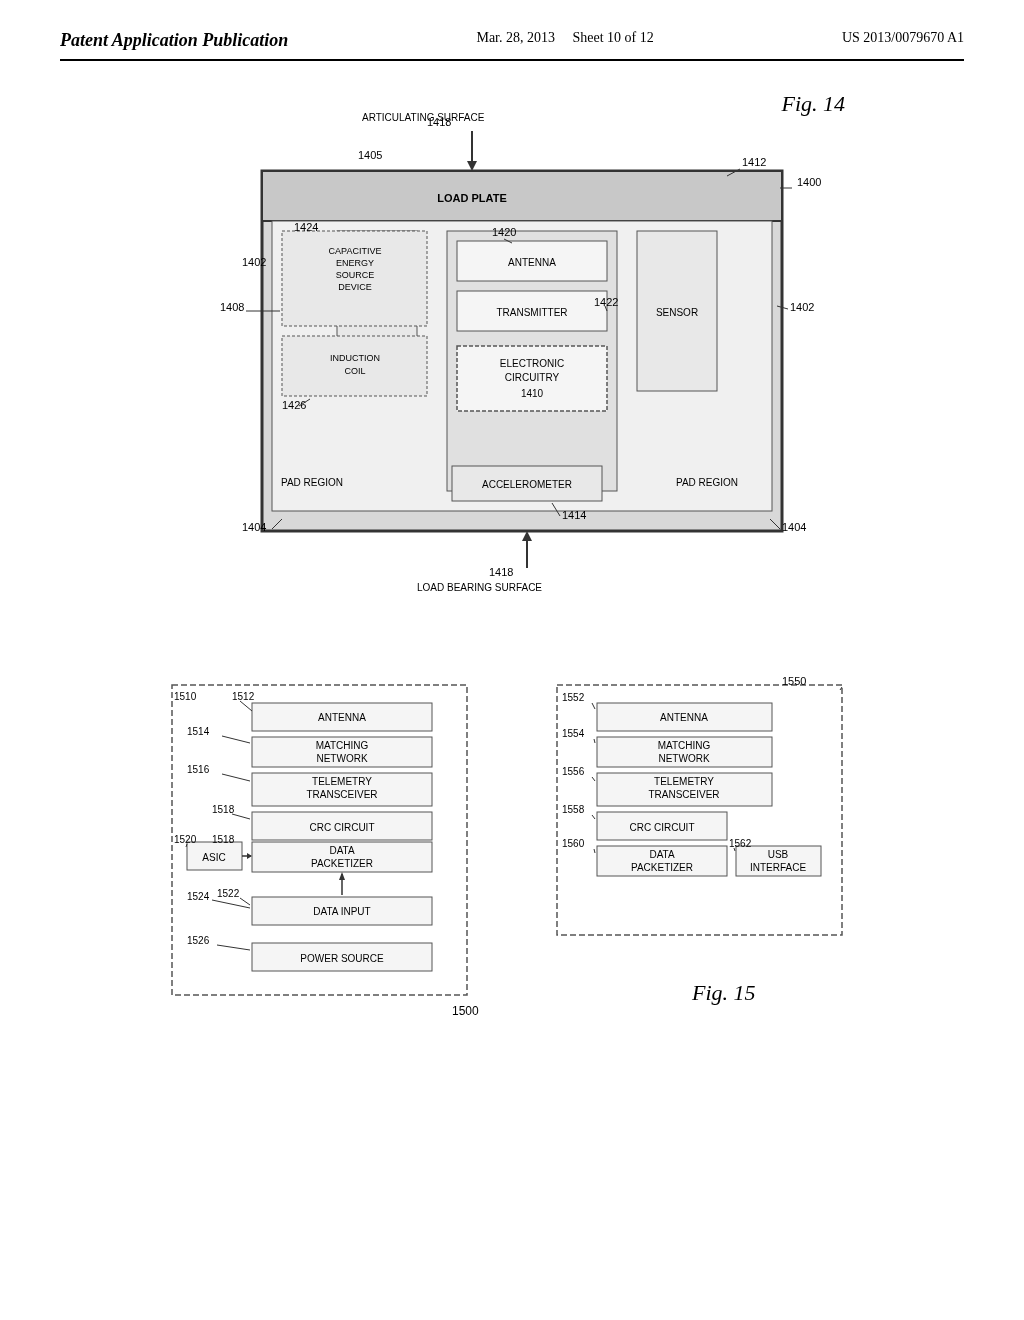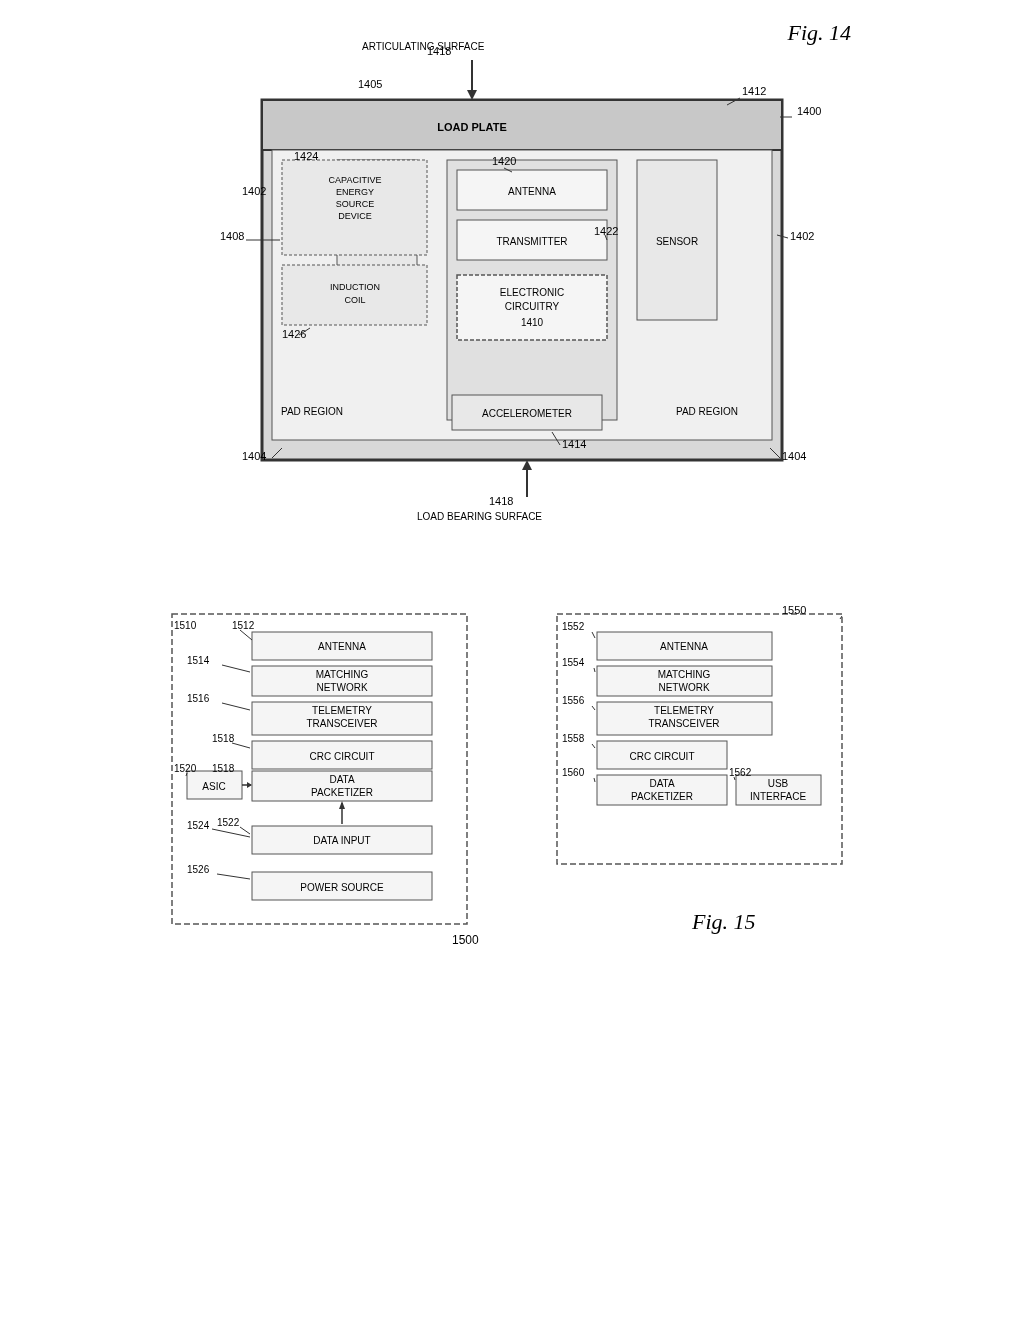--- a/index.html
+++ b/index.html
@@ -52,38 +52,47 @@
     }
 
     
     .fig14-container {
       position: relative;
       width: 700px;
     }
     .fig14-title {
       position: absolute;
       top: -10px;
-      right: 11px;
+      right: 17px;
       font-size: 22px;
       font-style: italic;
       font-family: cursive, 'Times New Roman';
     }
 
     
     .fig15-container {
       position: relative;
       width: 700px;
       height: 360px;
     }
   </style>
 </head>
 <body>
 
 <div class="page">
 
+  <div class="header">
+    <div class="header-left">Patent Application Publication</div>
+    <div class="header-center">
+      <span>Mar. 28, 2013</span>
+      &nbsp;&nbsp;&nbsp;
+      <span>Sheet 10 of 12</span>
+    </div>
+    <div class="header-right">US 2013/0079670 A1</div>
+  </div>
 
   <div class="figures-container">
 
     <div class="fig14-container">
       <div class="fig14-title">Fig. 14</div>
 
       
       <svg width="680" height="500" style="margin-top:10px;">
 
         <rect x="100" y="60" width="520" height="360" fill="#d8d8d8" stroke="#333" stroke-width="3"></rect>

